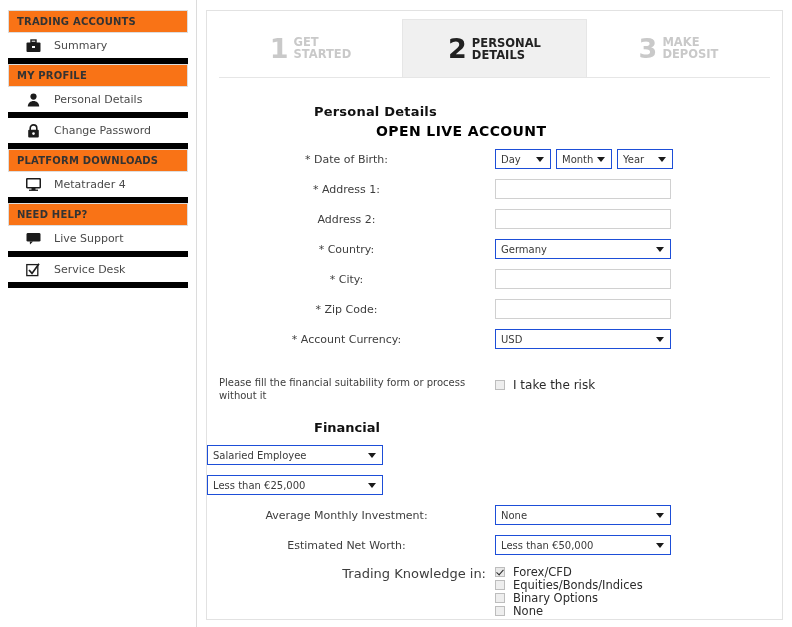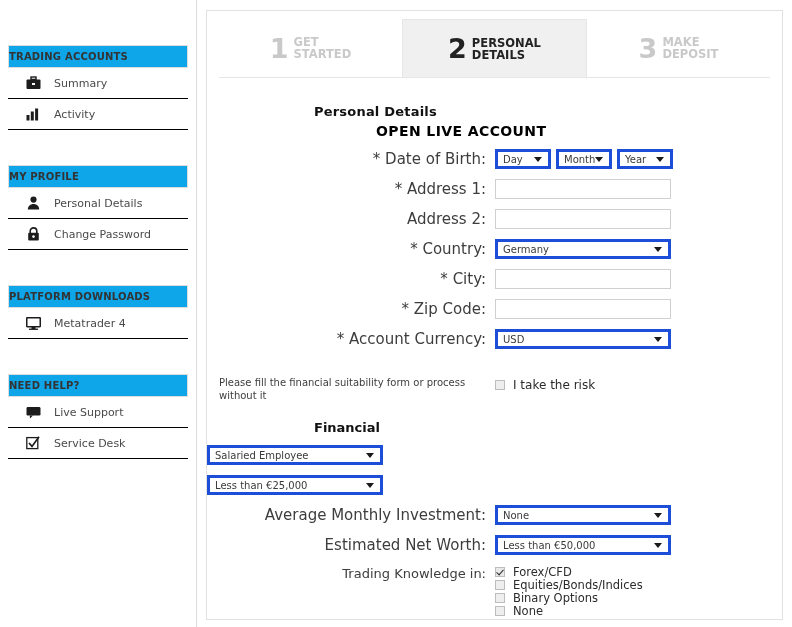--- a/index.html
+++ b/index.html
@@ -27,35 +27,34 @@
 
   
   .sidebar {
     width: 197px;
     box-sizing: border-box;
     padding: 10px 8px 0 8px;
     border-right: 1px solid #dcdcdc;
     background: #ffffff;
   }
   .side-section-header {
-    background: #0ea5e9;
+    background: #f97316;
     border: 1px solid #dddddd;
     font-size: 10px;
     font-weight: bold;
     color: #333333;
     letter-spacing: .2px;
-    padding: 5px 0;
-    box-sizing: border-box;
-    margin-top: 35px;
+    padding: 5px 8px;
+    box-sizing: border-box;
   }
   .side-item {
     display: flex;
     align-items: center;
     height: 31px;
-    border-bottom: 1px solid #000000;
+    border-bottom: 6px solid #000000;
     padding-left: 14px;
     box-sizing: border-box;
     cursor: pointer;
   }
   .side-item .ic {
     width: 22px;
     height: 18px;
     display: flex;
     align-items: center;
     justify-content: center;
@@ -141,45 +140,45 @@
     margin-top: 4px;
   }
 
   .row {
     display: flex;
     align-items: center;
     margin-top: 10px;
   }
   .row .lab {
     width: 288px;
-    text-align: right;
+    text-align: center;
     padding-right: 9px;
     box-sizing: border-box;
-    font-size: 15px;
+    font-size: 11px;
     color: #3d3d3d;
   }
   .row .fld { flex: 0 0 auto; }
 
   .inp {
     width: 176px;
     height: 20px;
     box-sizing: border-box;
     border: 1px solid #d0d0d0;
     background: #ffffff;
     font-family: "DejaVu Sans", "Liberation Sans", sans-serif;
     font-size: 10px;
     color: #3a3a3a;
     padding: 0 5px;
     outline: none;
   }
   .sel {
     width: 176px;
     height: 20px;
     box-sizing: border-box;
-    border: 3px solid #1d4ed8;
+    border: 1px solid #1d4ed8;
     background: #ffffff;
     font-size: 10px;
     color: #3a3a3a;
     display: flex;
     align-items: center;
     padding: 0 5px;
     position: relative;
     cursor: pointer;
   }
   .sel .arrow {
@@ -275,30 +274,20 @@
     <div class="side-section-header">TRADING ACCOUNTS</div>
     <div class="side-item">
       <span class="ic">
         <svg width="15" height="14" viewBox="0 0 15 14">
             <rect x="5" y="1" width="5" height="2.4" fill="none" stroke="#1c1c1c" stroke-width="1.4"></rect>
             <rect x="0.5" y="3.6" width="14" height="9.5" rx="1" fill="#1c1c1c"></rect>
             <rect x="6" y="7" width="3" height="2" fill="#ffffff"></rect>
           </svg>
       </span>
       <span class="lbl">Summary</span>
-    </div>
-    <div class="side-item">
-      <span class="ic">
-        <svg width="15" height="13" viewBox="0 0 15 13">
-            <rect x="0.5" y="7" width="3" height="5.5" fill="#1c1c1c"></rect>
-            <rect x="4.8" y="3.5" width="3" height="9" fill="#1c1c1c"></rect>
-            <rect x="9.1" y="0.5" width="3" height="12" fill="#1c1c1c"></rect>
-          </svg>
-      </span>
-      <span class="lbl">Activity</span>
     </div>
 
     <div class="side-section-header">MY PROFILE</div>
     <div class="side-item">
       <span class="ic">
         <svg width="13" height="14" viewBox="0 0 13 14">
             <circle cx="6.5" cy="3.6" r="3.1" fill="#1c1c1c"></circle>
             <path d="M0.8 13.5c0-3.3 2.6-5.4 5.7-5.4s5.7 2.1 5.7 5.4z" fill="#1c1c1c"></path>
           </svg>
       </span>

